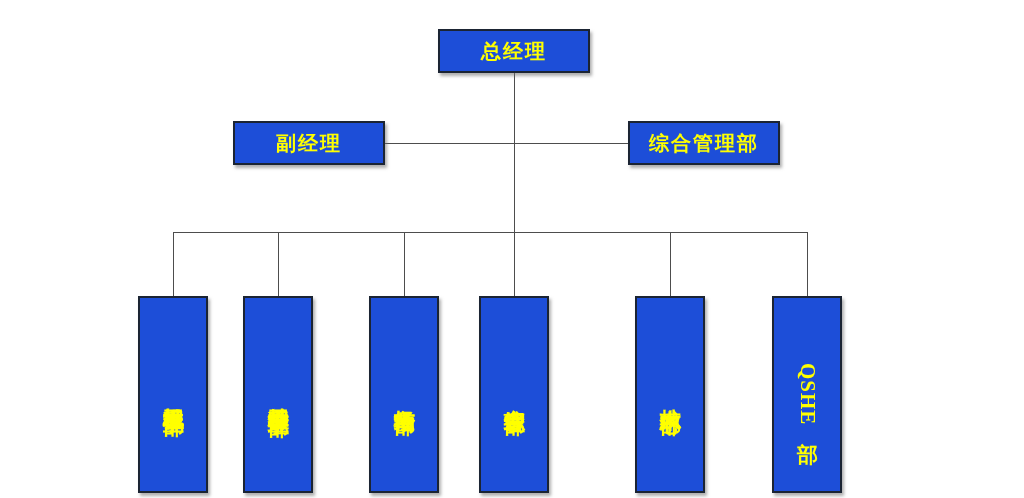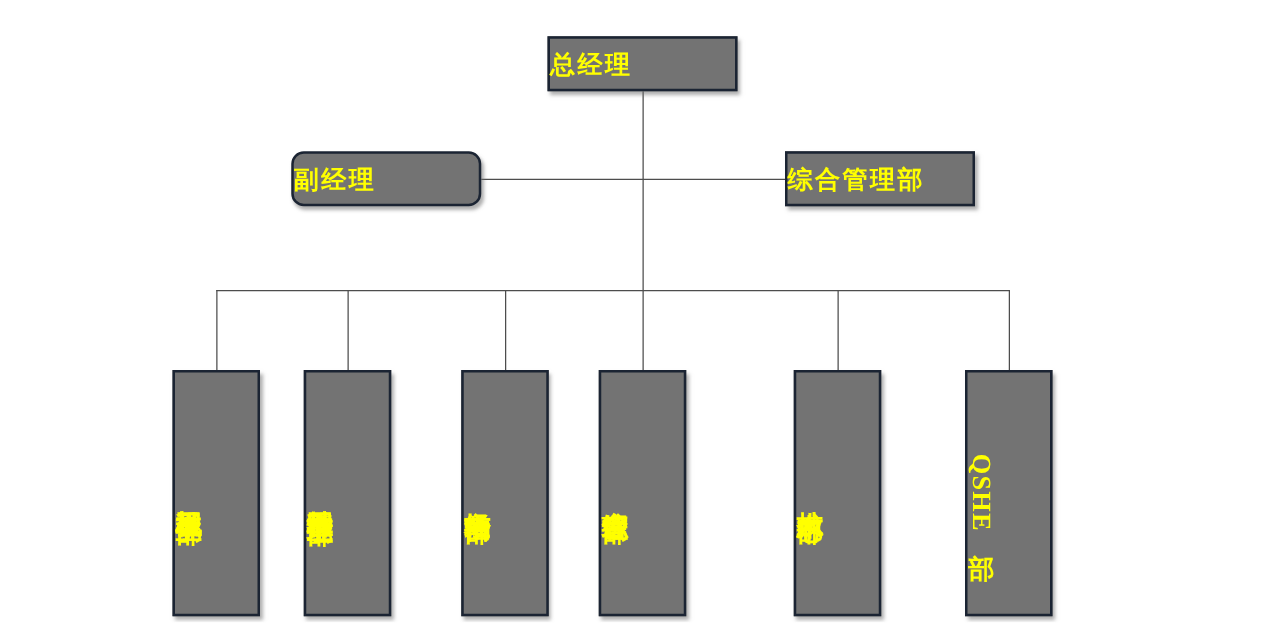--- a/index.html
+++ b/index.html
@@ -20,25 +20,26 @@
     position: absolute;
     background: #4d4d4d;
   }
   .hline { height: 1px; }
   .vline { width: 1px; }
 
   
   .node {
     position: absolute;
     box-sizing: border-box;
-    background: #737373;
+    background: #1d4ed8;
     border: 2px solid #1b2433;
     box-shadow: 2px 3px 3px rgba(110,110,110,0.55);
     display: flex;
     align-items: center;
+    justify-content: center;
   }
   .node .label {
     color: #ffff00;
     font-weight: bold;
     letter-spacing: 2px;
     white-space: nowrap;
   }
   
   .node.h {
     width: 152px;
@@ -72,21 +73,21 @@
   <div class="line vline" style="left:173px; top:232px; height:64px;"></div>
   <div class="line vline" style="left:278px; top:232px; height:64px;"></div>
   <div class="line vline" style="left:404px; top:232px; height:64px;"></div>
   <div class="line vline" style="left:670px; top:232px; height:64px;"></div>
   <div class="line vline" style="left:807px; top:232px; height:64px;"></div>
 
   <div class="node h" style="left:438px; top:29px;">
     <span class="label">总经理</span>
   </div>
 
-  <div class="node h" style="left:233px; top:121px;border-radius:10px;">
+  <div class="node h" style="left:233px; top:121px;">
     <span class="label">副经理</span>
   </div>
   <div class="node h" style="left:628px; top:121px;">
     <span class="label">综合管理部</span>
   </div>
 
   <div class="node v" style="left:138px;">
     <span class="label">机械工程事业部</span>
   </div>
   <div class="node v" style="left:243px;">

